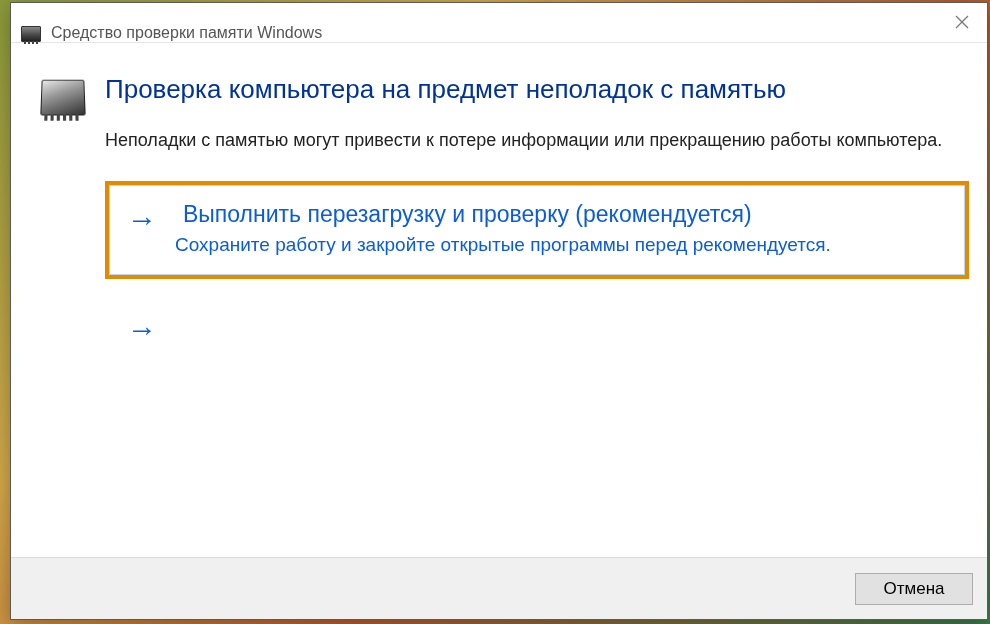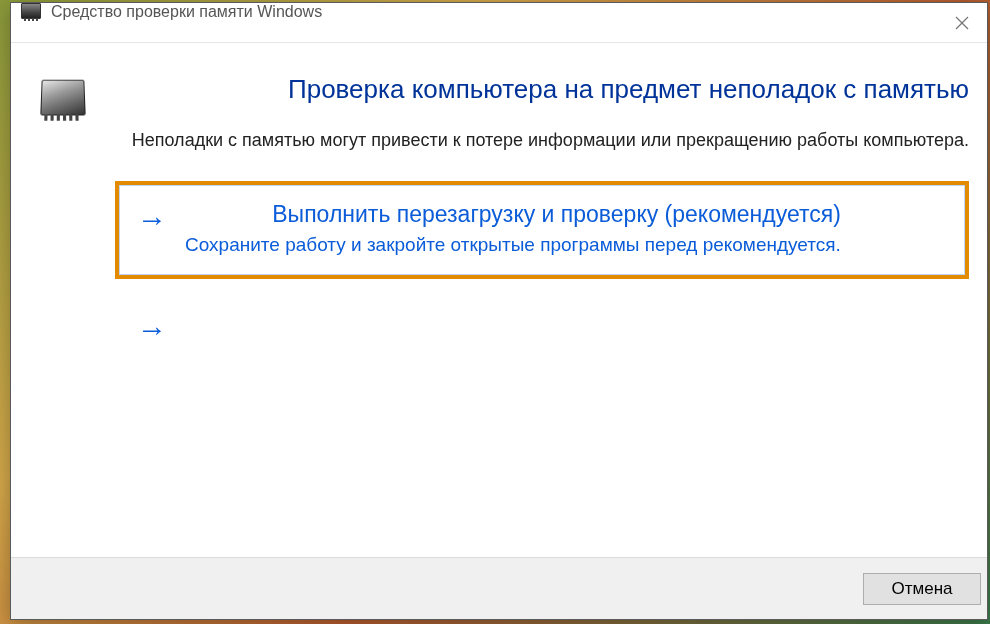--- a/index.html
+++ b/index.html
@@ -21,21 +21,21 @@
     height: 618px;
     background: #ffffff;
     border: 1px solid #5a5a5a;
     box-shadow: 0 4px 20px rgba(0,0,0,0.3);
     display: flex;
     flex-direction: column;
   }
   .titlebar {
     height: 40px;
     display: flex;
-    align-items: flex-start;
+    align-items: flex-end;
     padding: 0 0 0 10px;
     background: #ffffff;
     border-bottom: 1px solid #e5e5e5;
   }
   .titlebar-icon {
     width: 20px;
     height: 16px;
     margin-right: 10px;
     background: linear-gradient(180deg,#888 0%,#444 60%,#222 100%);
     border: 1px solid #333;
@@ -60,22 +60,21 @@
     align-items: center;
     justify-content: center;
     color: #777;
     font-size: 18px;
     cursor: pointer;
   }
   .content {
     flex: 1;
     padding: 30px 18px 10px 30px;
     display: flex;
-    gap: 30px;
-    text-align: right;
+    gap: 20px;
   }
   .main-icon {
     width: 44px;
     height: 36px;
     flex-shrink: 0;
     margin-top: 6px;
     background: linear-gradient(160deg,#e8e8e8 0%, #999 40%, #333 100%);
     border:1px solid #222;
     border-radius:2px;
     position:relative;
@@ -137,21 +136,21 @@
     line-height: 1.35;
     margin: 0;
   }
   .footer {
     height: 62px;
     background: #f0f0f0;
     border-top: 1px solid #dcdcdc;
     display: flex;
     align-items: center;
     justify-content: flex-end;
-    padding: 0 6px;
+    padding: 0 14px;
   }
   .btn {
     min-width: 118px;
     height: 32px;
     background: #e1e1e1;
     border: 1px solid #adadad;
     font-size: 17px;
     cursor: pointer;
     padding: 0 16px;
   }

